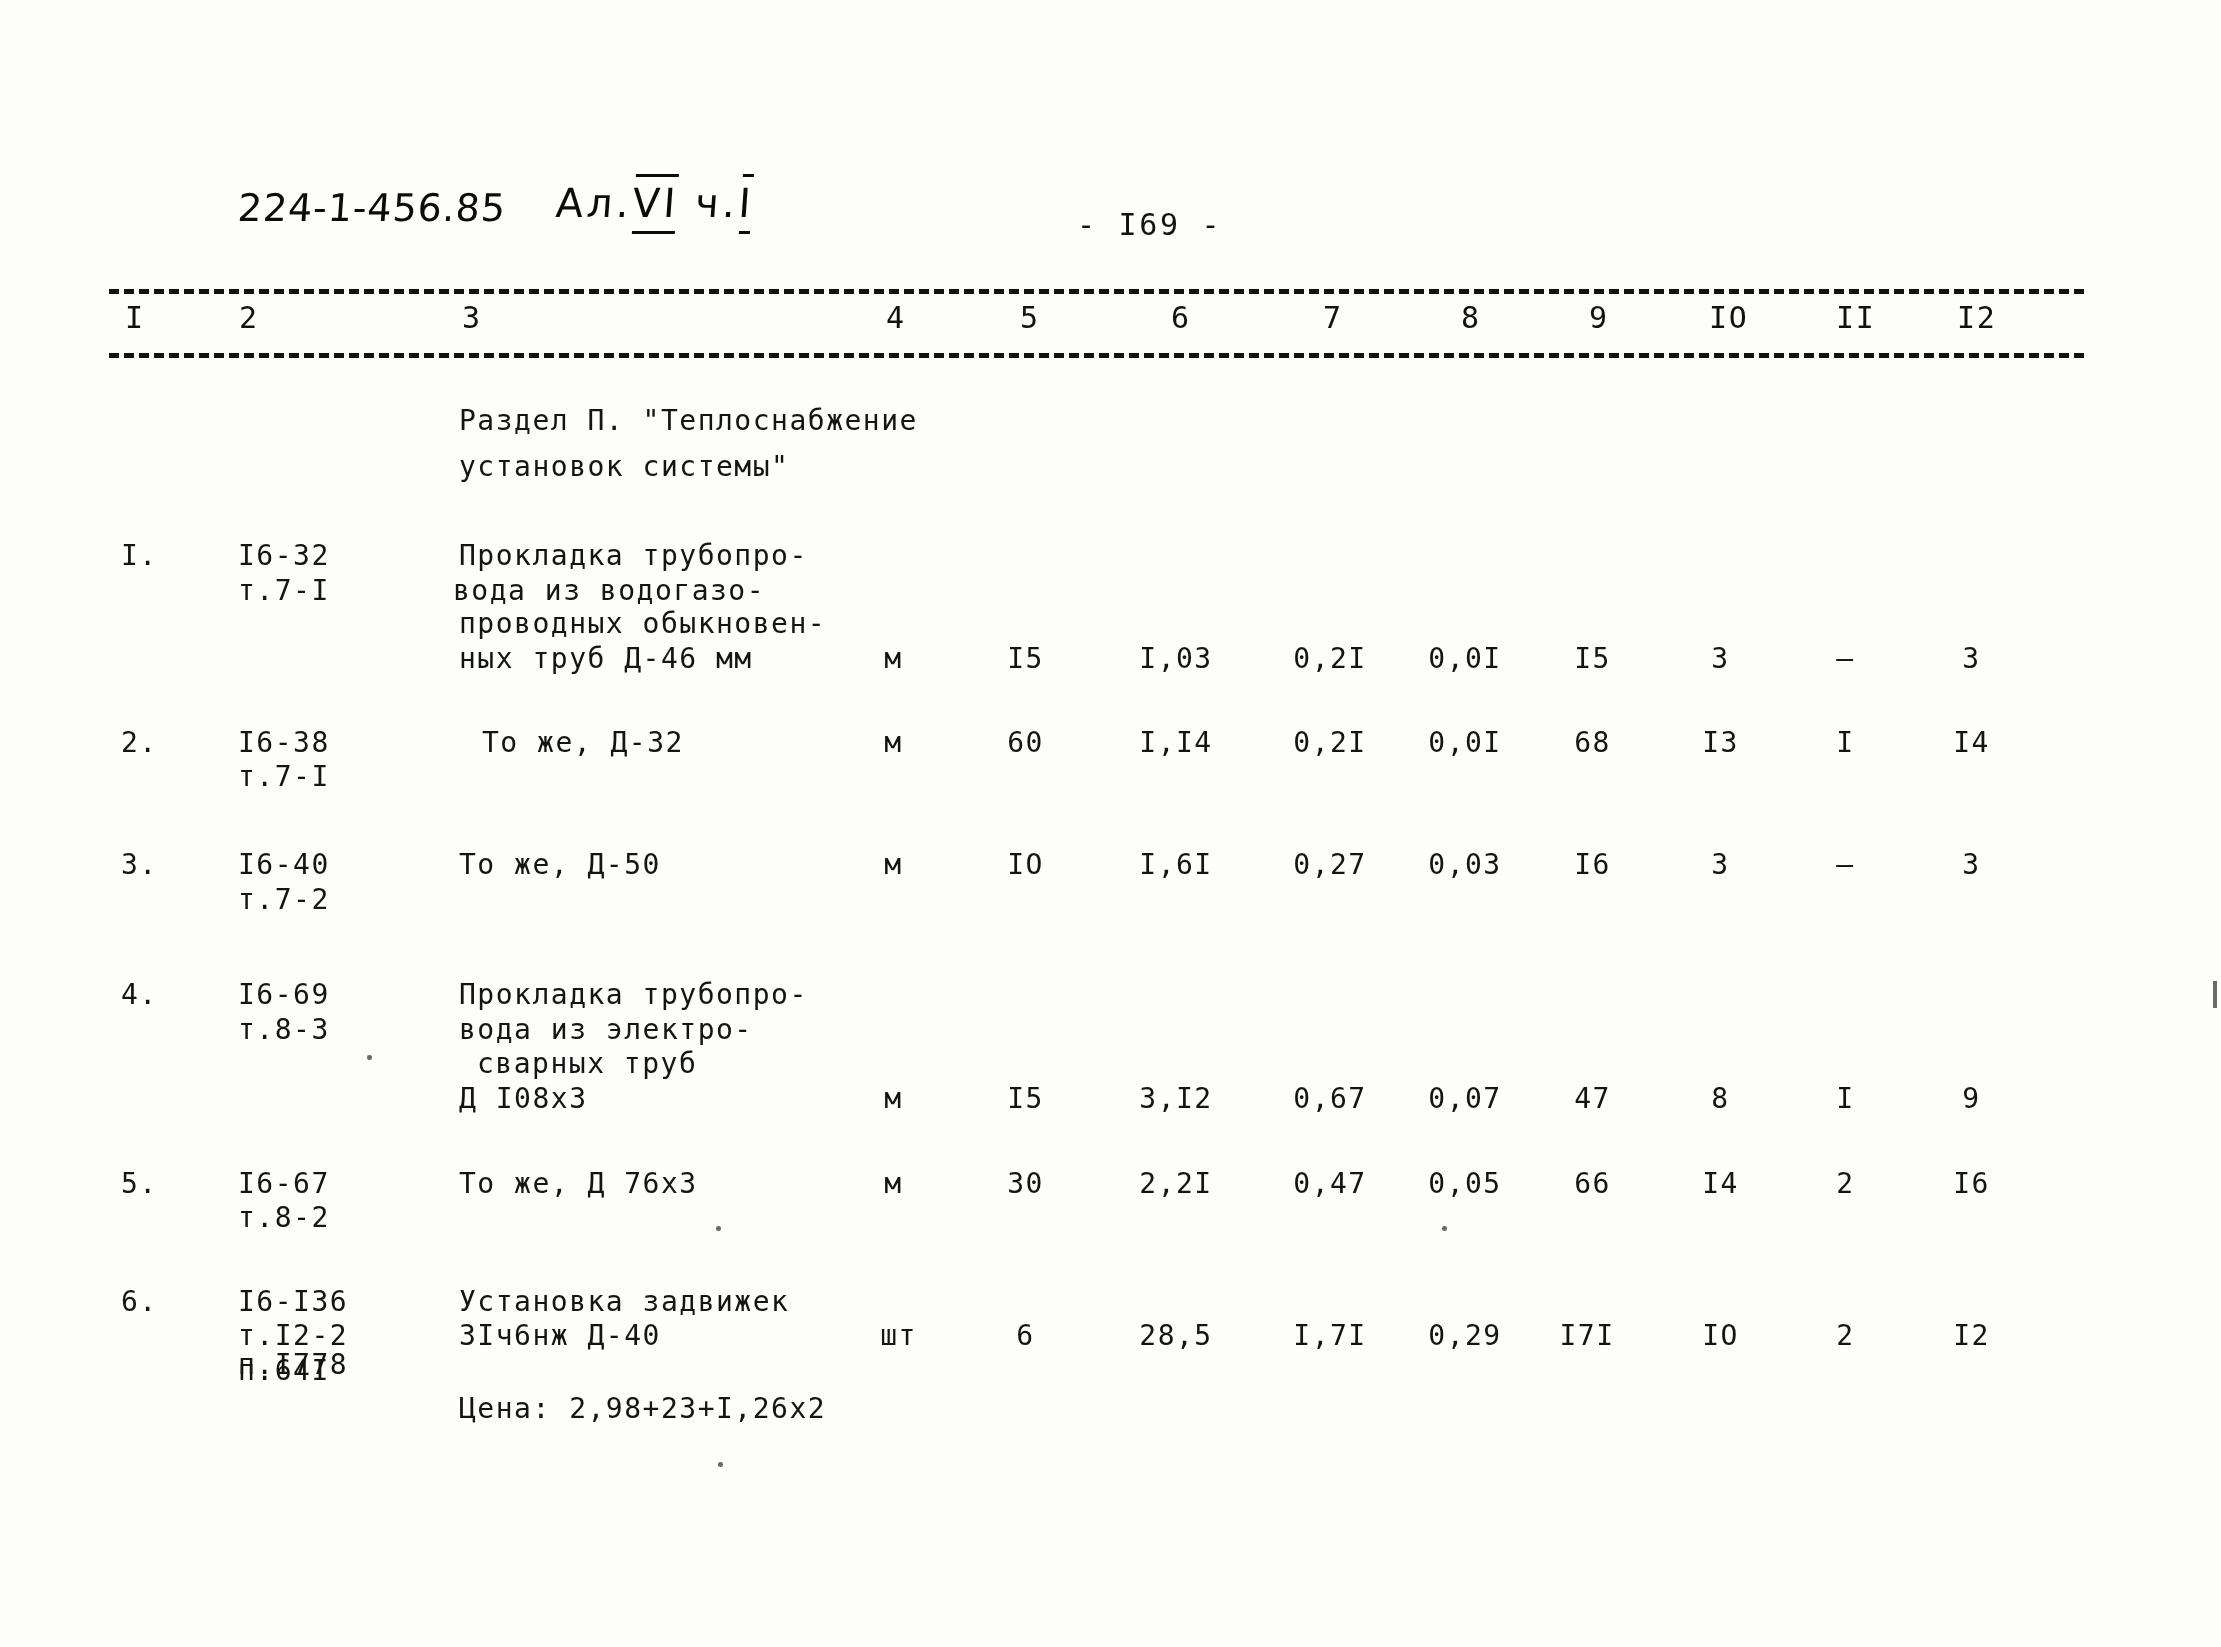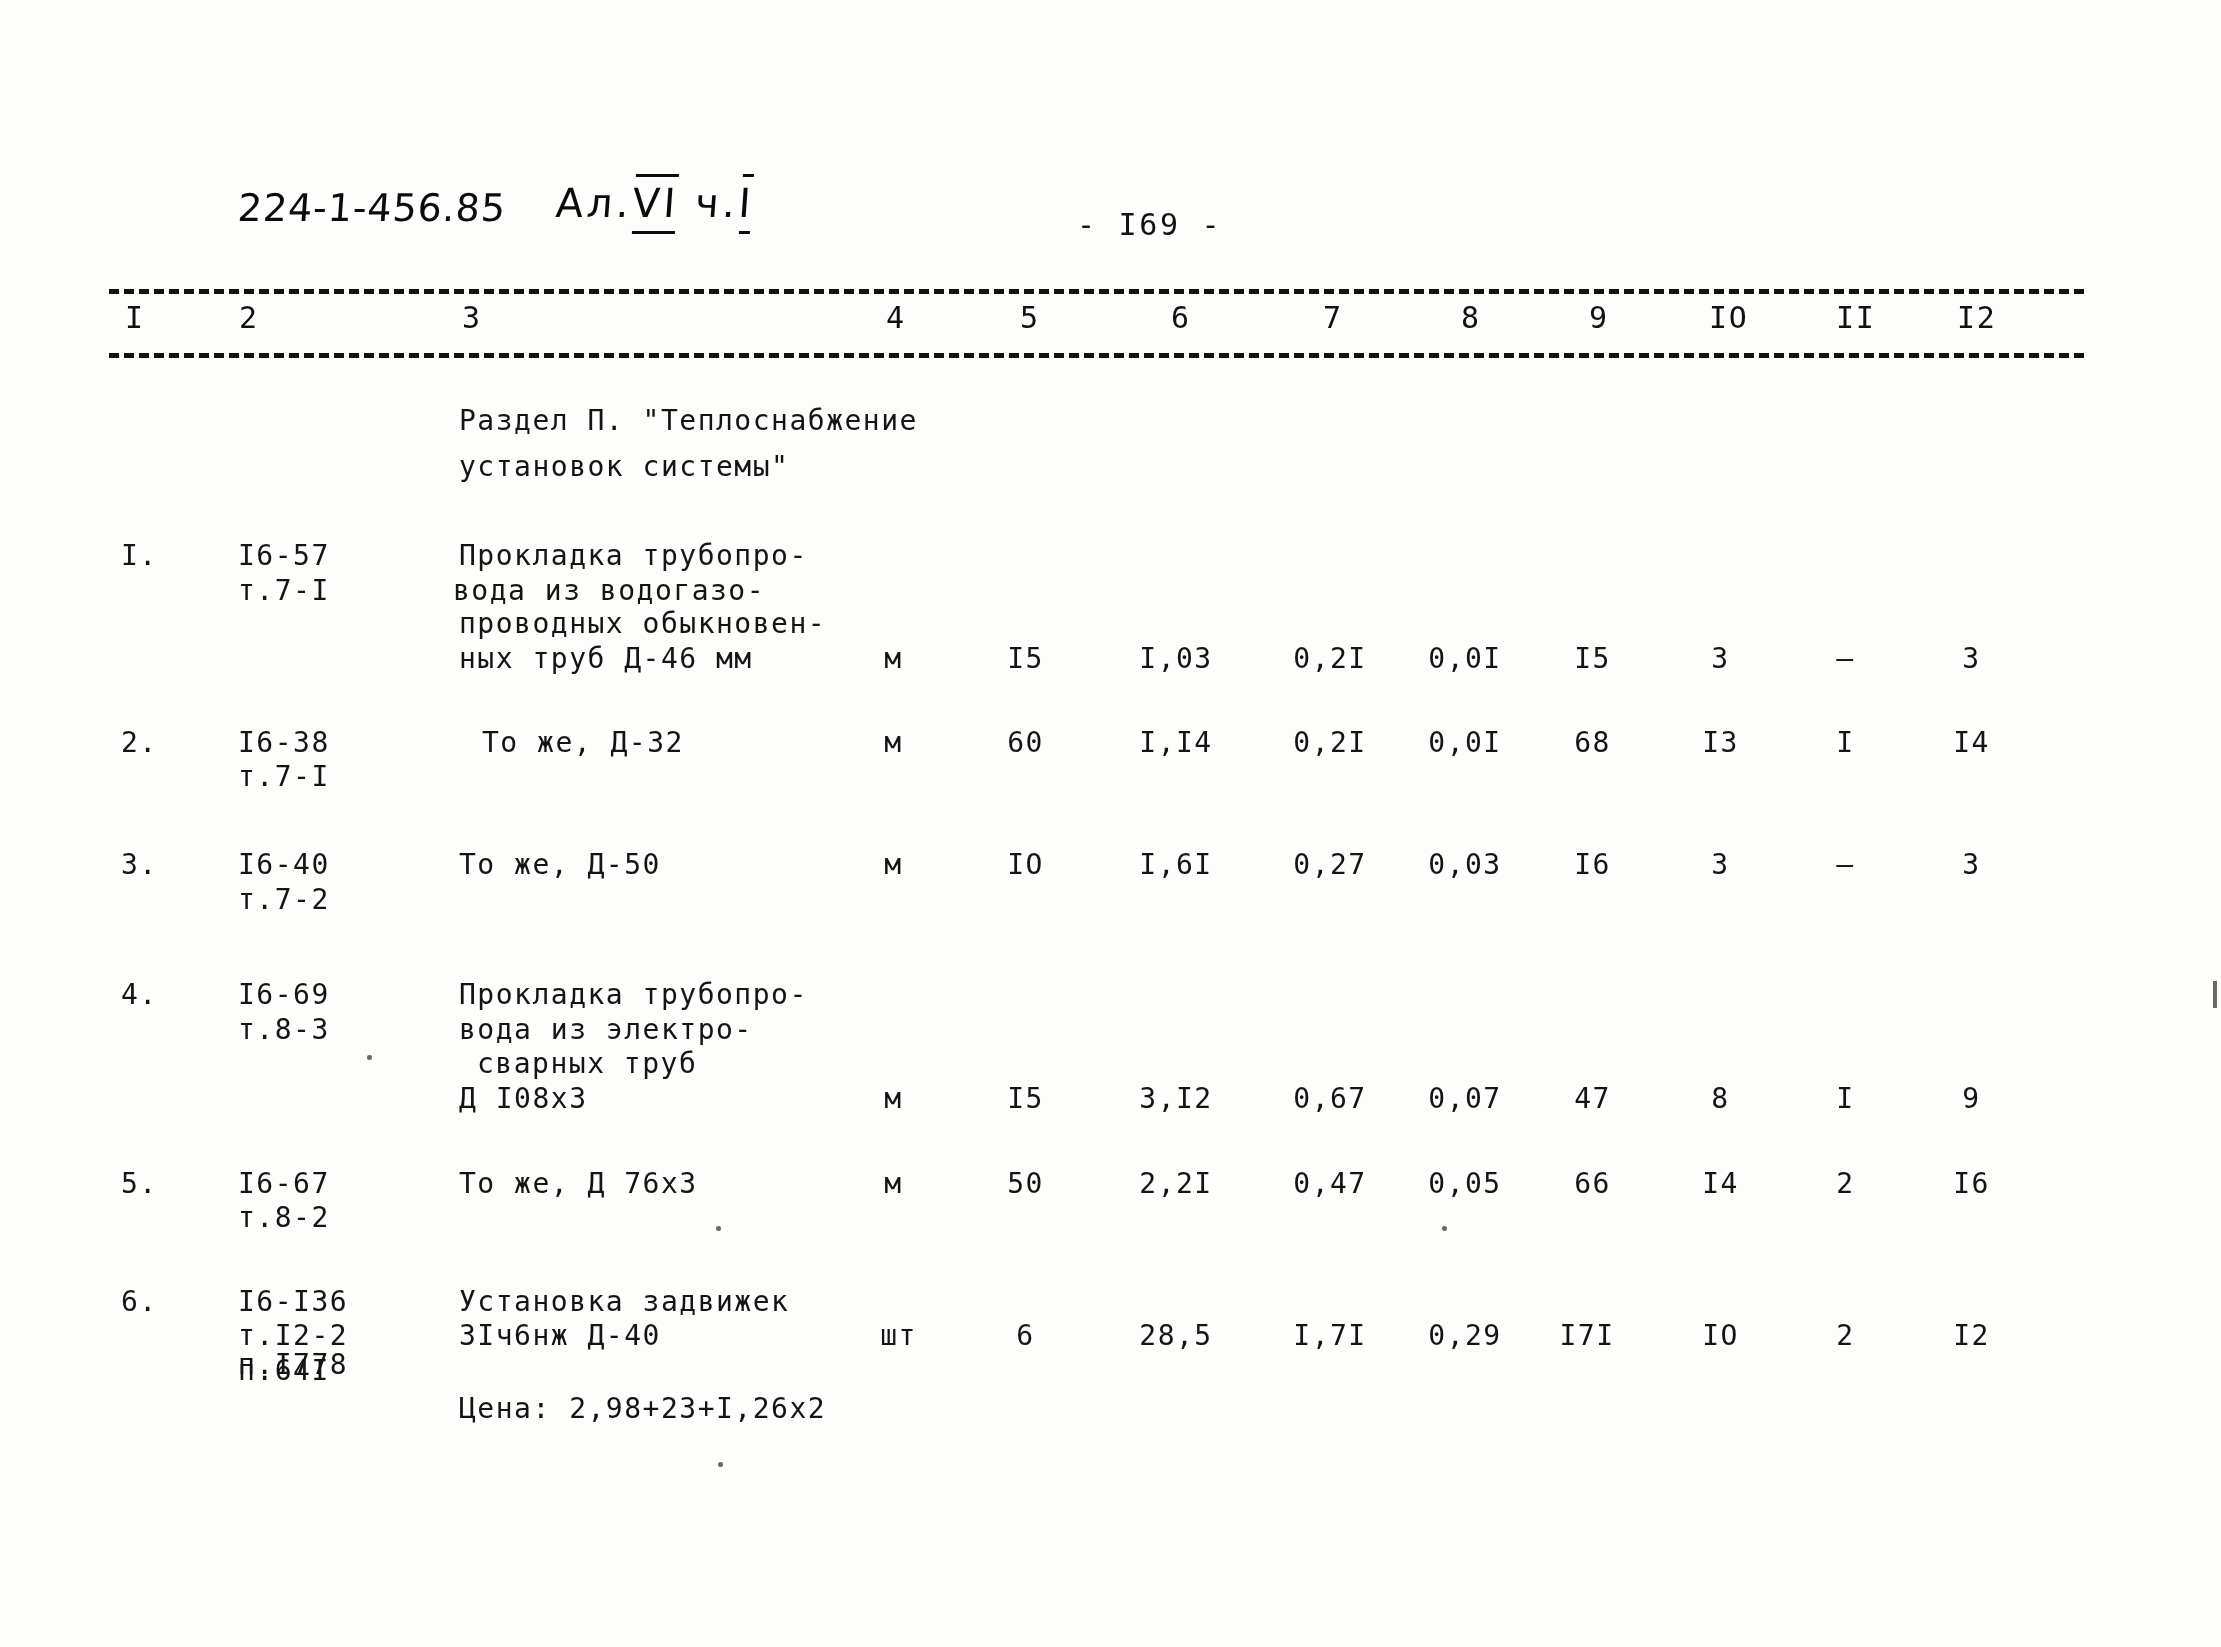--- a/index.html
+++ b/index.html
@@ -94,21 +94,21 @@
   <div class="colnum" style="left:1461px">8</div>
   <div class="colnum" style="left:1589px">9</div>
   <div class="colnum" style="left:1709px">IO</div>
   <div class="colnum" style="left:1836px">II</div>
   <div class="colnum" style="left:1957px">I2</div>
 
   <div class="cell" style="left:459px;top:403px">Раздел П. "Теплоснабжение</div>
   <div class="cell" style="left:459px;top:449px">установок системы"</div>
 
   <div class="cell c-no" style="left:121px;top:538px">I.</div>
-  <div class="cell" style="left:238px;top:538px">I6-57</div>
+  <div class="cell" style="left:238px;top:538px">I6-32</div>
   <div class="cell" style="left:238px;top:573px">т.7-I</div>
   <div class="cell" style="left:459px;top:538px">Прокладка трубопро-</div>
   <div class="cell" style="left:453px;top:573px">вода из водогазо-</div>
   <div class="cell" style="left:459px;top:606px">проводных обыкновен-</div>
   <div class="cell" style="left:459px;top:641px">ных труб Д-46 мм</div>
   <div class="cell c-num" style="left:871px;top:641px;width:45px">м</div>
   <div class="cell c-num" style="left:998px;top:641px;width:55px">I5</div>
   <div class="cell c-num" style="left:1126px;top:641px;width:100px">I,03</div>
   <div class="cell c-num" style="left:1280px;top:641px;width:100px">0,2I</div>
   <div class="cell c-num" style="left:1415px;top:641px;width:100px">0,0I</div>
@@ -160,21 +160,21 @@
   <div class="cell c-num" style="left:1556px;top:1081px;width:73px">47</div>
   <div class="cell c-num" style="left:1693px;top:1081px;width:55px">8</div>
   <div class="cell c-num" style="left:1818px;top:1081px;width:55px">I</div>
   <div class="cell c-num" style="left:1944px;top:1081px;width:55px">9</div>
 
   <div class="cell c-no" style="left:121px;top:1166px">5.</div>
   <div class="cell" style="left:238px;top:1166px">I6-67</div>
   <div class="cell" style="left:238px;top:1200px">т.8-2</div>
   <div class="cell" style="left:459px;top:1166px">То же, Д 76х3</div>
   <div class="cell c-num" style="left:871px;top:1166px;width:45px">м</div>
-  <div class="cell c-num" style="left:998px;top:1166px;width:55px">50</div>
+  <div class="cell c-num" style="left:998px;top:1166px;width:55px">30</div>
   <div class="cell c-num" style="left:1126px;top:1166px;width:100px">2,2I</div>
   <div class="cell c-num" style="left:1280px;top:1166px;width:100px">0,47</div>
   <div class="cell c-num" style="left:1415px;top:1166px;width:100px">0,05</div>
   <div class="cell c-num" style="left:1556px;top:1166px;width:73px">66</div>
   <div class="cell c-num" style="left:1693px;top:1166px;width:55px">I4</div>
   <div class="cell c-num" style="left:1818px;top:1166px;width:55px">2</div>
   <div class="cell c-num" style="left:1944px;top:1166px;width:55px">I6</div>
 
   <div class="cell c-no" style="left:121px;top:1284px">6.</div>
   <div class="cell" style="left:238px;top:1284px">I6-I36</div>

